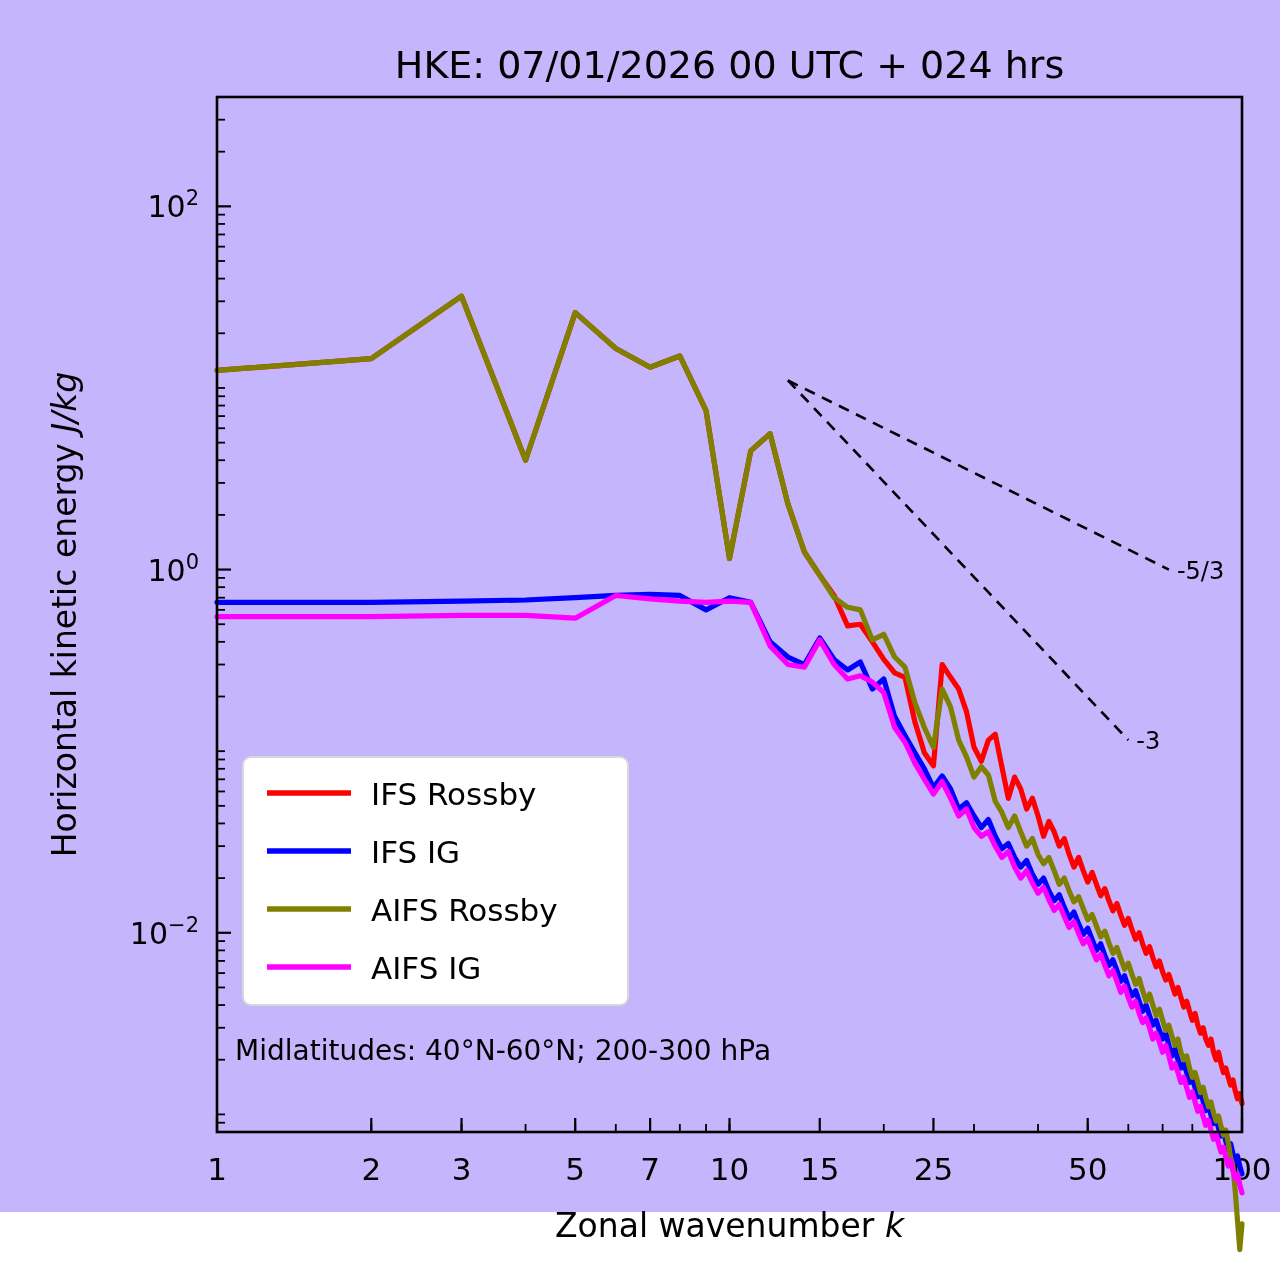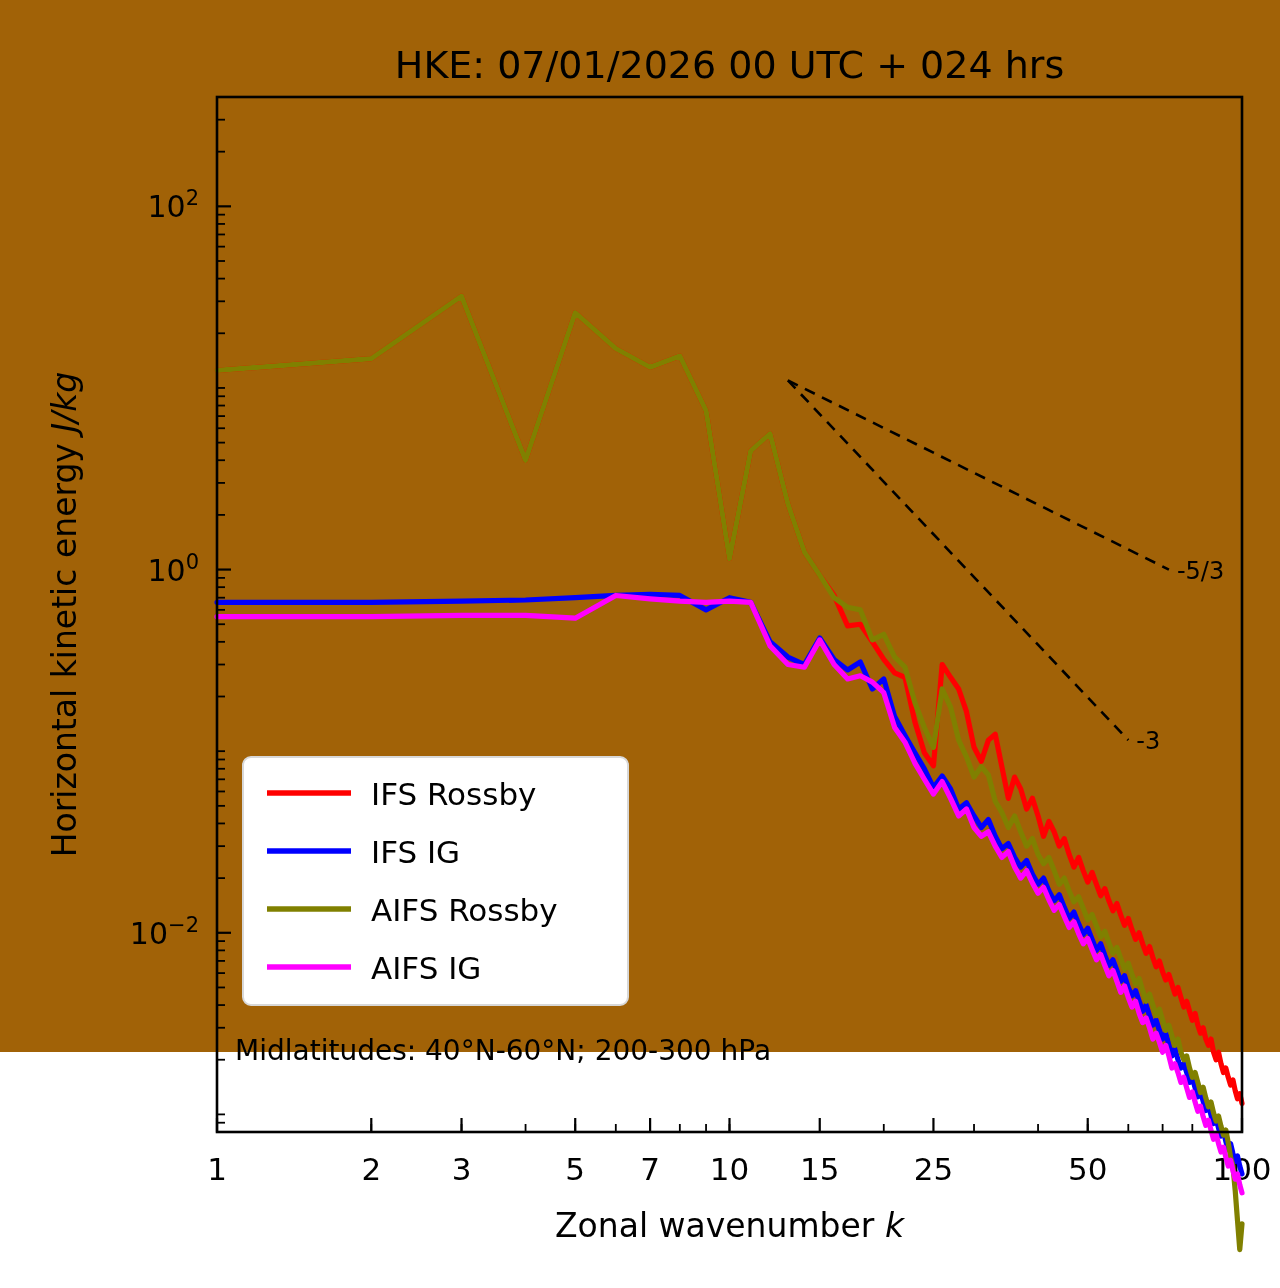--- a/index.html
+++ b/index.html
@@ -1,18 +1,18 @@
 <!DOCTYPE html>
 <html><head>
 <meta charset="utf-8">
 <style>
   html,body{margin:0;padding:0;background:#ffffff;}
   body{width:1280px;height:1288px;overflow:hidden;
        font-family:"DejaVu Sans","Liberation Sans",sans-serif;}
-  #figure{position:relative;width:1280px;height:1052px;background:#a16207;}
+  #figure{position:relative;width:1280px;height:1212px;background:#c4b5fd;}
   #chart-svg{position:absolute;left:0;top:0;width:1280px;height:1288px;}
   .ttl{font-size:38px;fill:#000;}
   .axlbl{font-size:33px;fill:#000;}
   .tick{font-size:31px;fill:#000;}
   .tickmath{font-size:30px;fill:#000;}
   .anno{font-size:28px;fill:#000;}
   .slopelbl{font-size:24px;fill:#000;}
   .leglbl{font-size:31px;fill:#000;}
   .frame{fill:none;stroke:#000;stroke-width:2.6;}
   .tkline{stroke:#000;stroke-width:2.2;}

